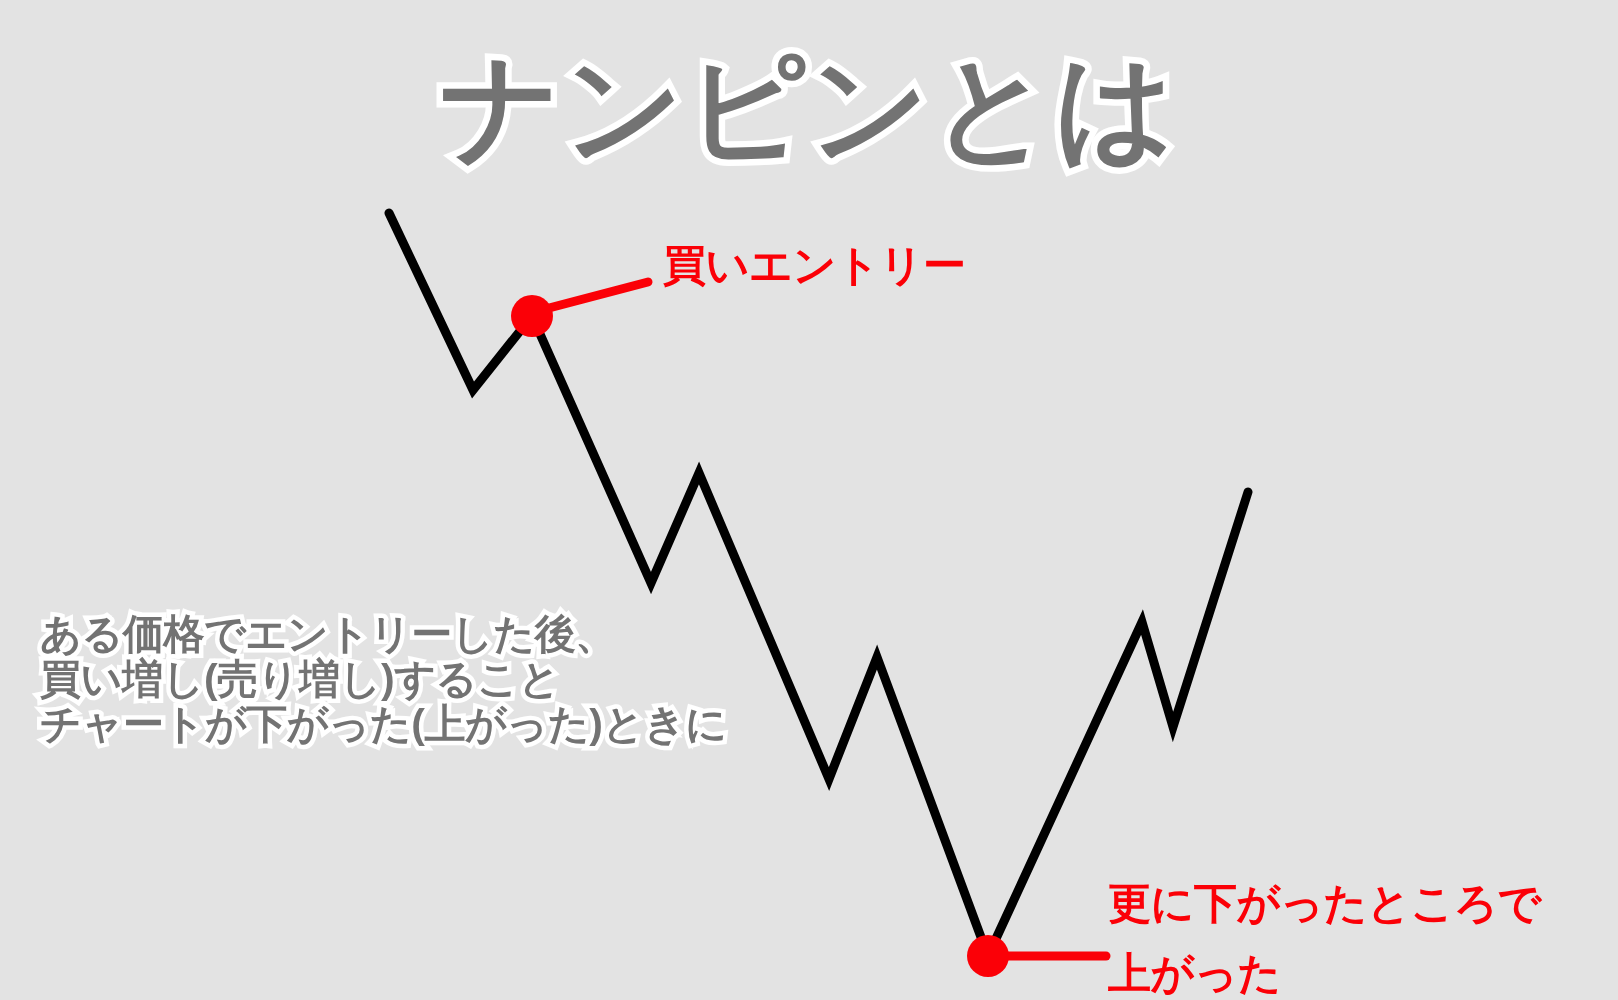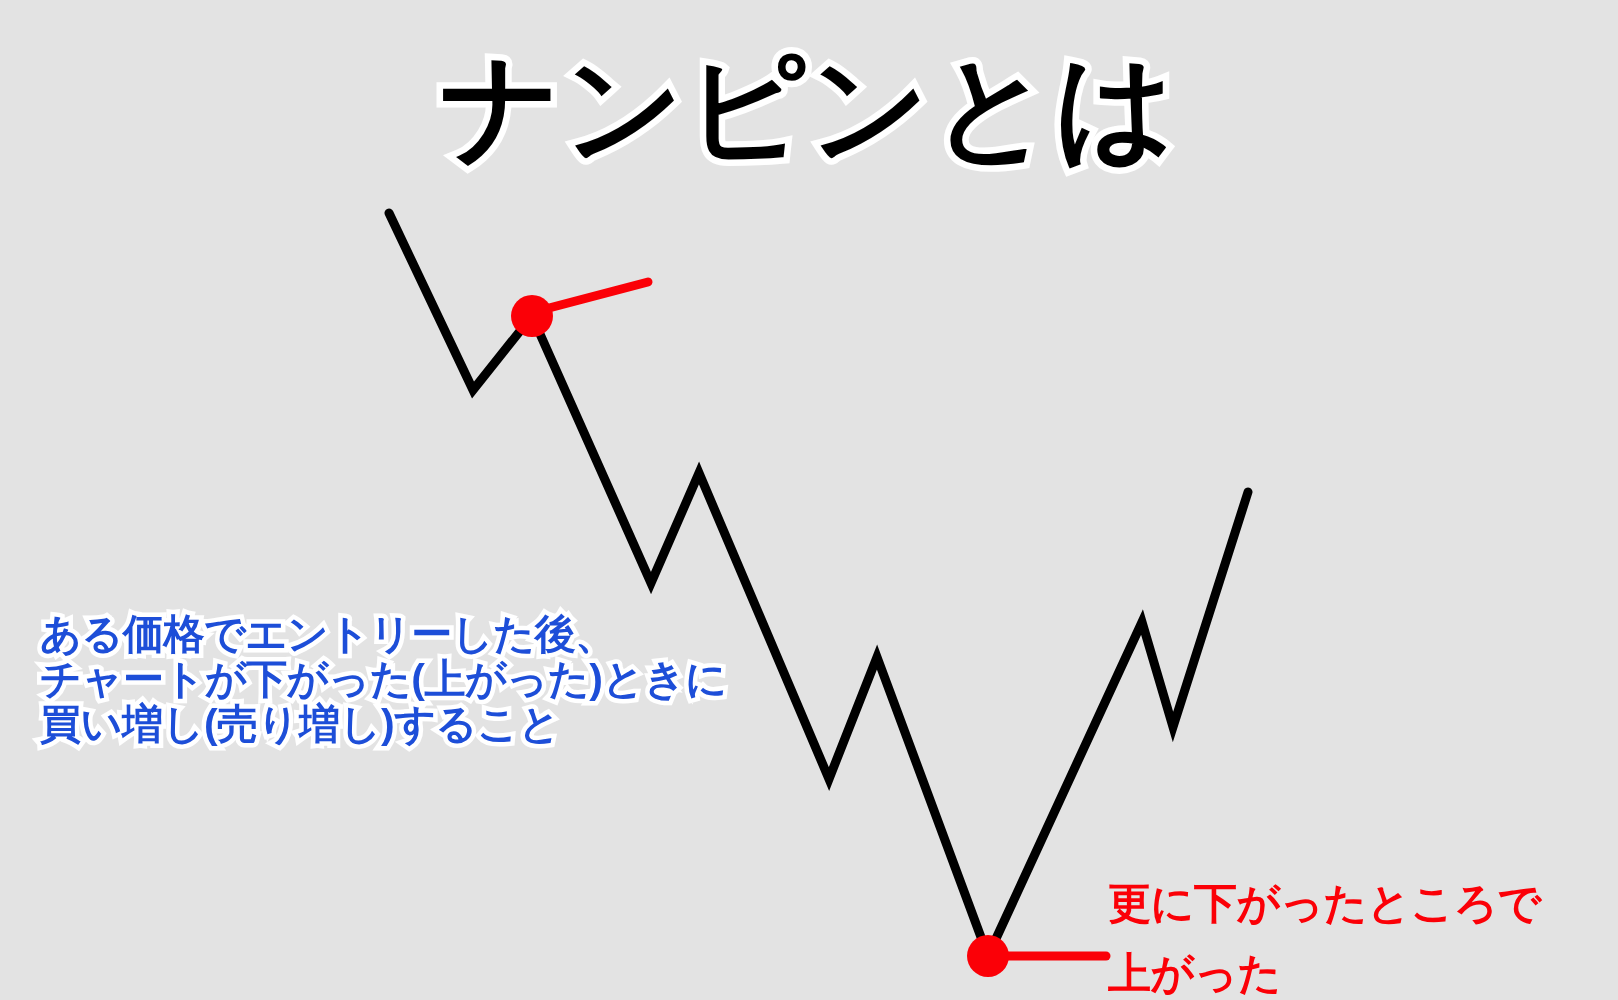--- a/index.html
+++ b/index.html
@@ -23,21 +23,21 @@
   
   .title {
     position: absolute;
     left: 0;
     top: 48px;
     width: 1618px;
     text-align: center;
     font-size: 118px;
     line-height: 1.0;
     font-weight: 700;
-    color: #000000;
+    color: #737373;
     letter-spacing: 2px;
     -webkit-text-stroke: 13px #ffffff;
     paint-order: stroke fill;
     white-space: nowrap;
   }
 
   
   #chart-svg {
     position: absolute;
     left: 0;
@@ -47,21 +47,21 @@
   }
 
   
   .body-text {
     position: absolute;
     left: 40px;
     top: 612px;
     font-size: 41px;
     line-height: 45px;
     font-weight: 700;
-    color: #1d4ed8;
+    color: #737373;
     letter-spacing: -0.5px;
     -webkit-text-stroke: 9px #ffffff;
     paint-order: stroke fill;
     white-space: nowrap;
   }
   .body-text .ln { display: block; }
 
   
   .anno {
     position: absolute;
@@ -99,23 +99,24 @@
 
     <line id="leader-1" stroke="#fb0007" stroke-width="9" stroke-linecap="round" x1="1004" y1="956" x2="1106" y2="956"></line>
 
     <circle id="marker-0" fill="#fb0007" cx="532" cy="316" r="21"></circle>
 
     <circle id="marker-1" fill="#fb0007" cx="988" cy="956" r="21"></circle>
   </svg>
 
   <div class="body-text">
     <span class="ln">ある価格でエントリーした後、</span>
+    <span class="ln">買い増し(売り増し)すること</span>
     <span class="ln">チャートが下がった(上がった)ときに</span>
-    <span class="ln">買い増し(売り増し)すること</span>
   </div>
 
+  <div class="anno" id="anno-buy-entry">買いエントリー</div>
 
   <div class="anno" id="anno-add-buy">
     <span class="ln">更に下がったところで</span>
     <span class="ln">上がった</span>
   </div>
 
 </div>
 
 </body></html>

